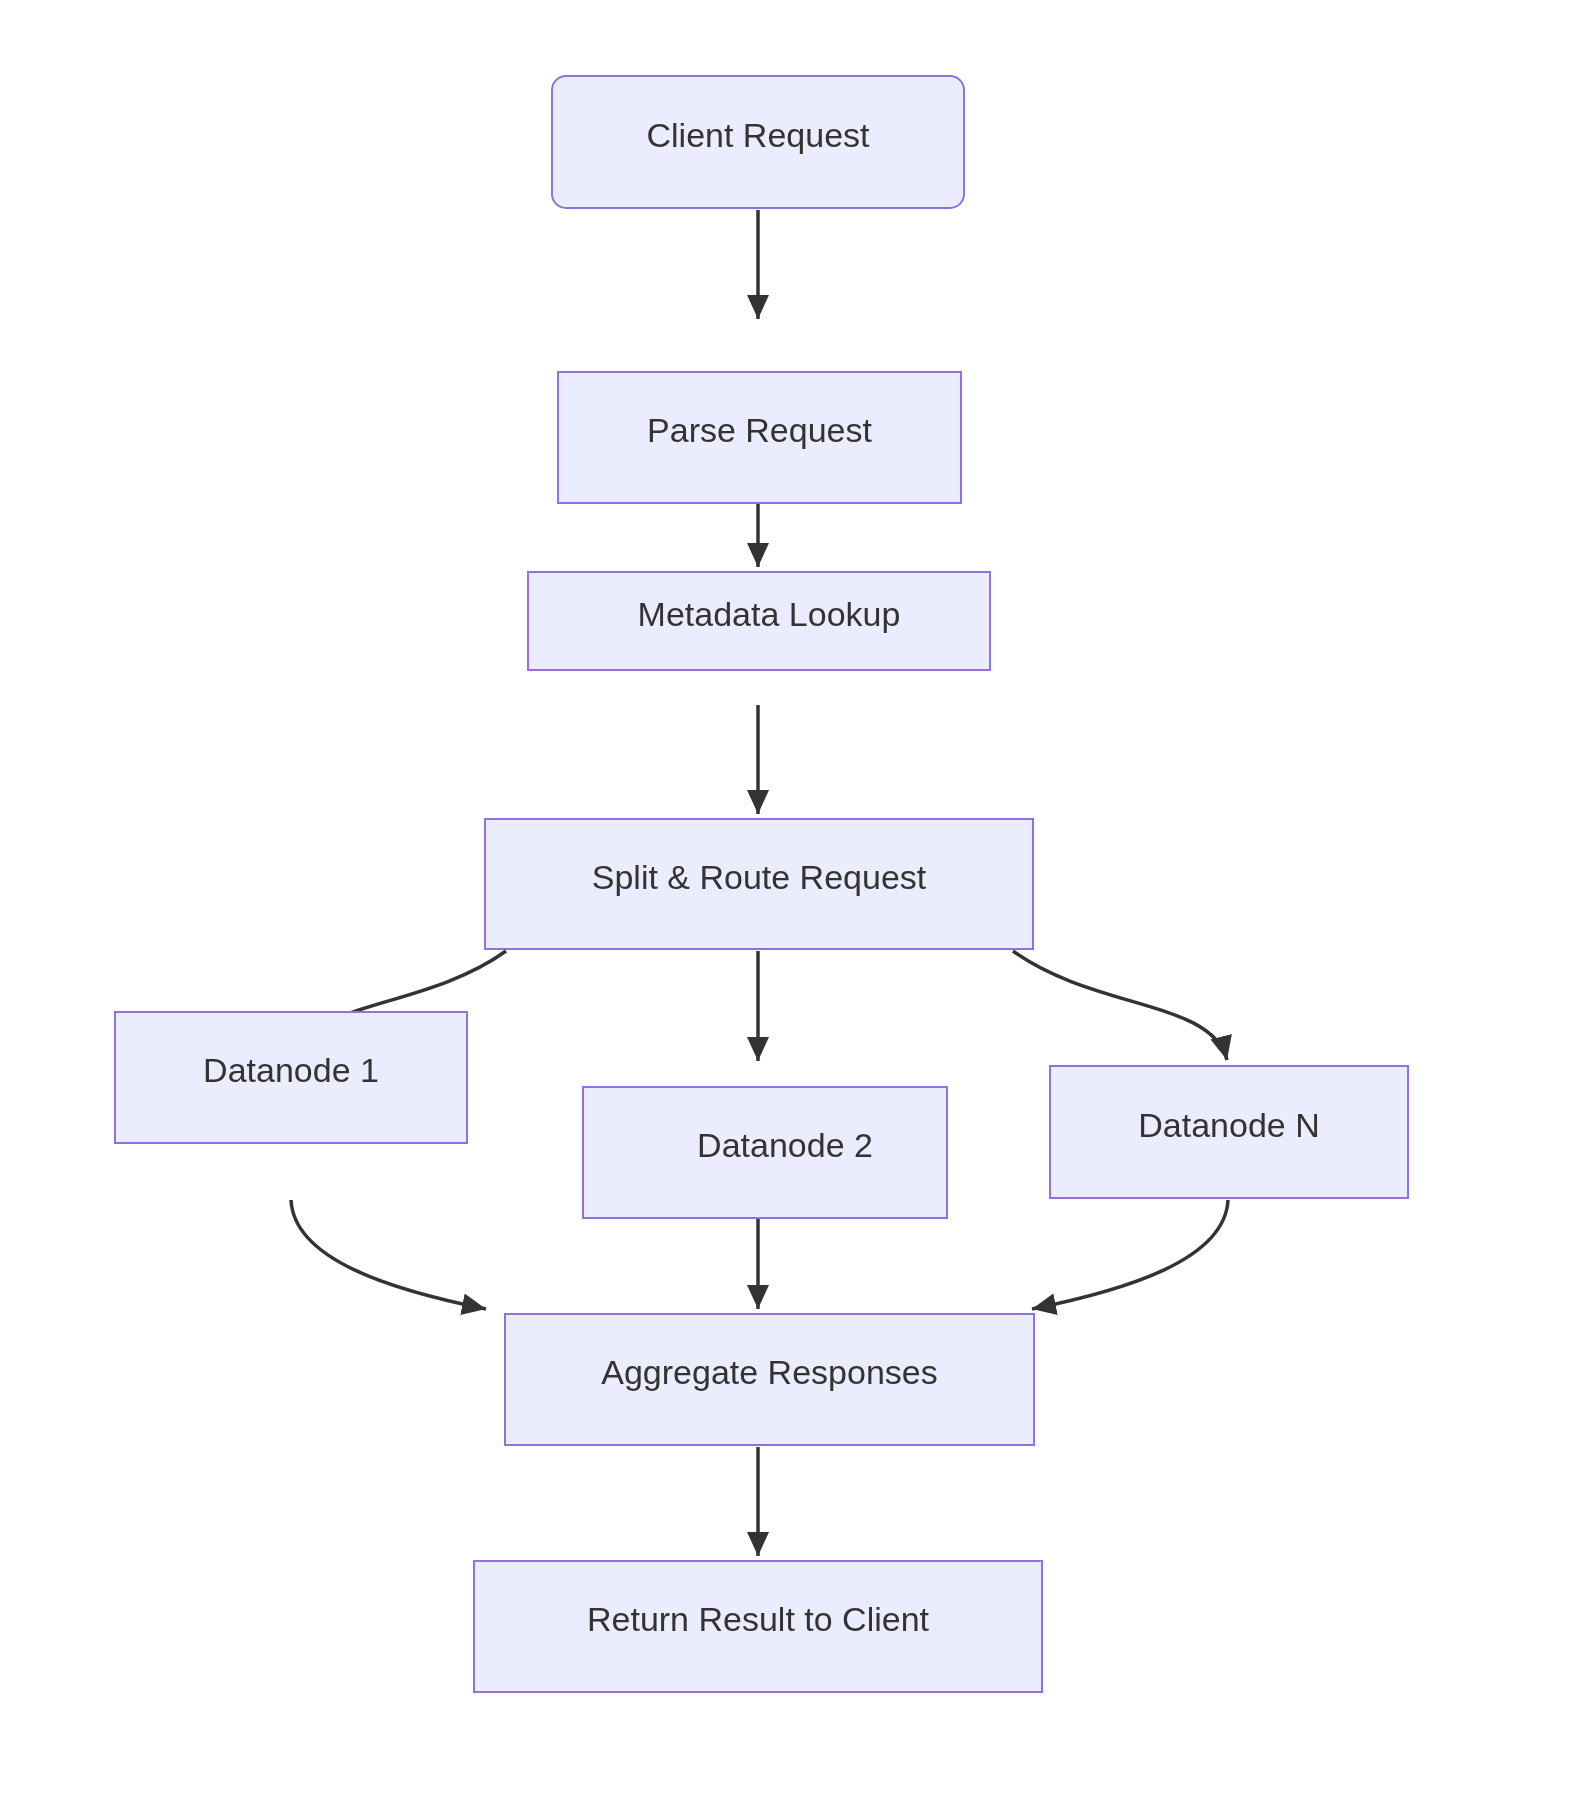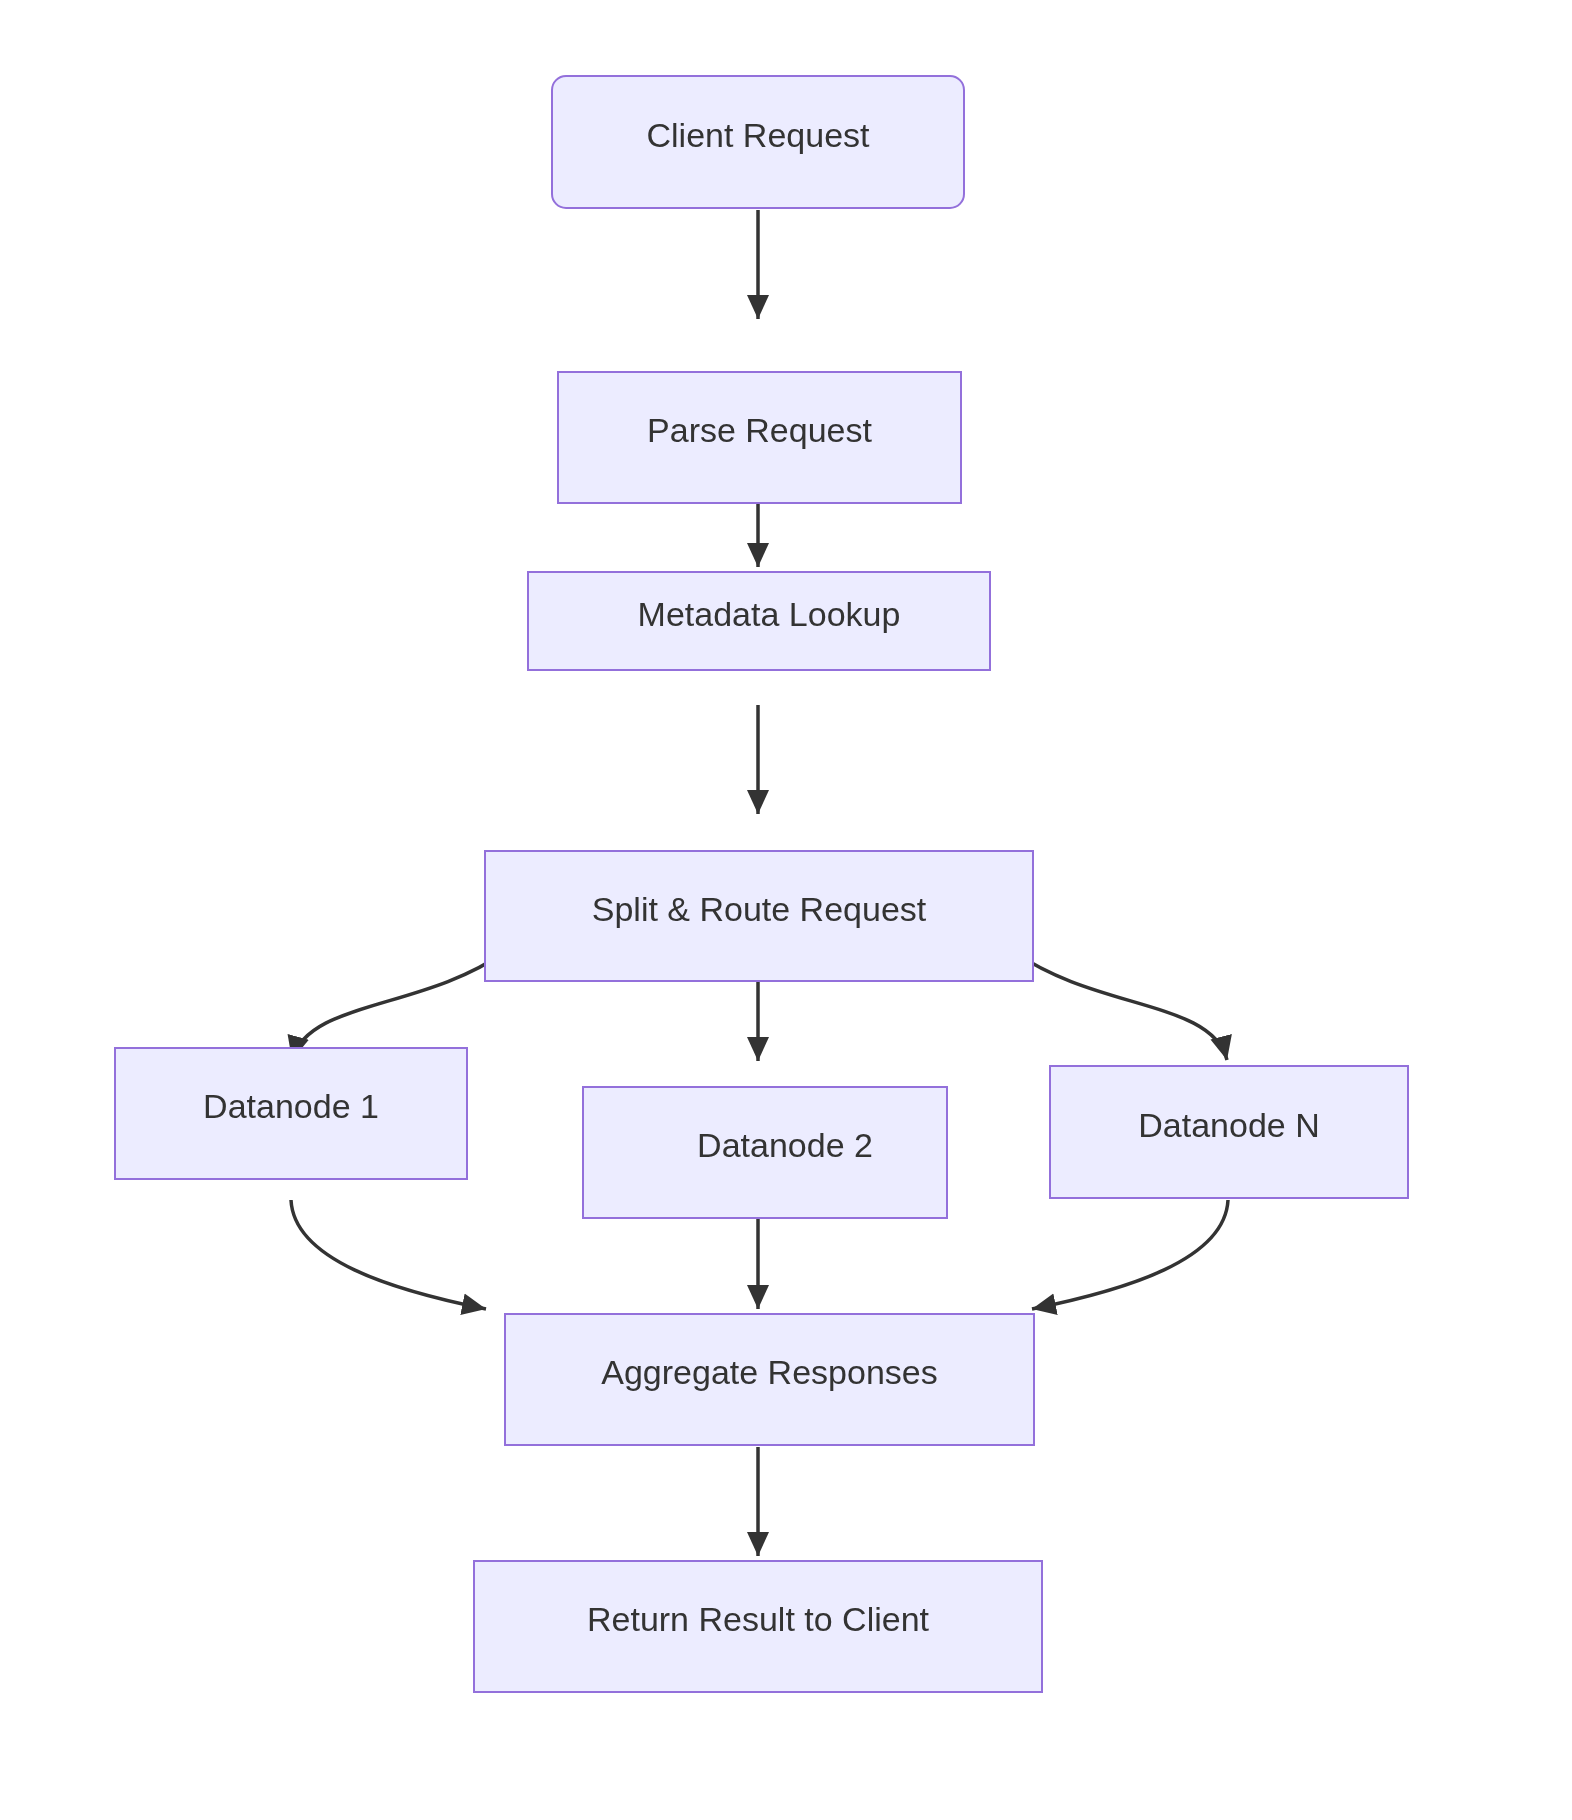--- a/index.html
+++ b/index.html
@@ -41,22 +41,22 @@
     color: #333333;
     font-size: 34px;
     line-height: 1.2;
     white-space: nowrap;
     text-align: center;
   }
   
   .n-client    { left: 551px;  top: 75px;   width: 414px; height: 134px; border-radius: 15px; }
   .n-parse     { left: 557px;  top: 323px;  width: 405px; height: 133px; margin-top: 48px; }
   .n-metadata  { left: 527px;  top: 571px;  width: 464px; height: 100px; padding-left: 20px; }
-  .n-split     { left: 484px;  top: 818px;  width: 550px; height: 132px; margin-top: 32px; }
-  .n-datanode1 { left: 114px;  top: 1047px; width: 354px; height: 133px; justify-content: center; }
+  .n-split     { left: 484px;  top: 818px;  width: 550px; height: 132px; }
+  .n-datanode1 { left: 114px;  top: 1011px; width: 354px; height: 133px; justify-content: center; }
   .n-datanode2 { left: 582px;  top: 1086px; width: 366px; height: 133px; padding-left: 40px; }
   .n-datanoden { left: 1049px; top: 1065px; width: 360px; height: 134px; }
   .n-aggregate { left: 493px;  top: 1313px; width: 531px; height: 133px; margin-left: 11px; }
   .n-return    { left: 473px;  top: 1560px; width: 570px; height: 133px; }
 </style>
 </head>
 <body>
 
 <div class="diagram-canvas">
 

